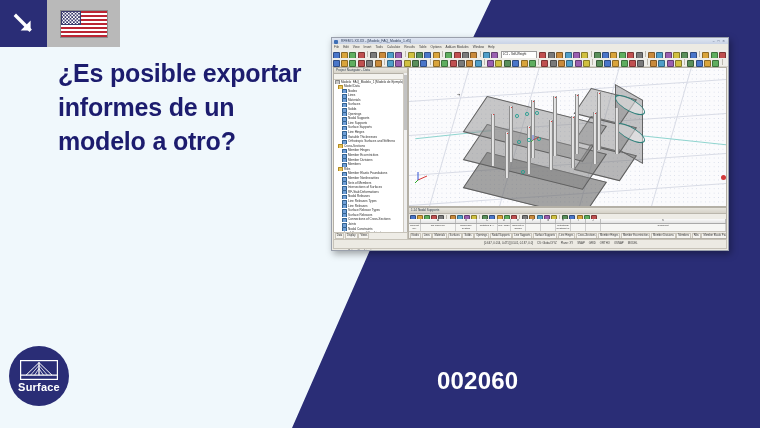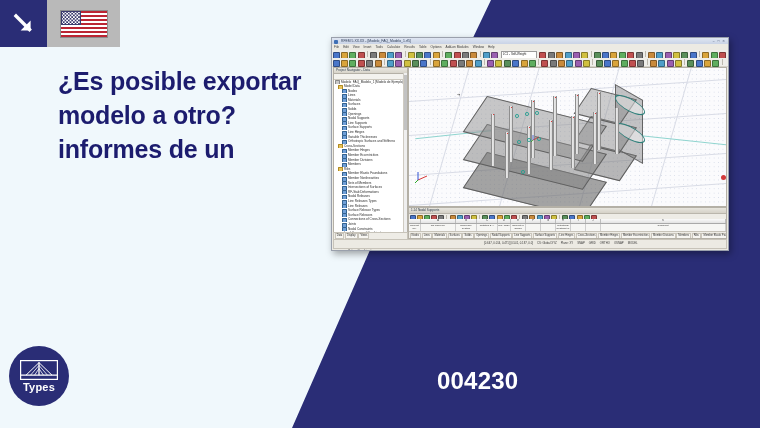--- a/index.html
+++ b/index.html
@@ -80,21 +80,21 @@
   .arrow-icon {
     position: absolute;
     left: 11px; top: 11px;
     width: 25px; height: 25px;
   }
 
   
   .title {
     position: absolute;
     left: 58px;
-    top: 64px;
+    top: 56px;
     width: 262px;
     color: #1c1c6e;
     font-size: 25px;
     font-weight: bold;
     line-height: 34px;
     letter-spacing: -0.2px;
   }
 
   
   .logo {
@@ -463,42 +463,42 @@
   <div class="flag-box">
     <div class="flag">
       <div class="stripes"></div>
       <div class="canton"></div>
       <div class="stars"></div>
     </div>
   </div>
 
   <div class="title">
     <div>¿Es posible exportar</div>
+    <div>informes de un</div>
     <div>modelo a otro?</div>
-    <div>informes de un</div>
   </div>
 
   <div class="logo">
     <div class="mark">
       <svg viewBox="0 0 38 20" width="38" height="20">
         <rect x="0.5" y="0.5" width="37" height="19" fill="none" stroke="#ffffff" stroke-width="1.4"></rect>
         <line x1="0.5" y1="15.2" x2="37.5" y2="15.2" stroke="#ffffff" stroke-width="1.3"></line>
         <line x1="19" y1="2.2" x2="19" y2="15.2" stroke="#ffffff" stroke-width="1.3"></line>
         <line x1="19" y1="2.6" x2="6" y2="15.2" stroke="#ffffff" stroke-width="1"></line>
         <line x1="19" y1="2.6" x2="32" y2="15.2" stroke="#ffffff" stroke-width="1"></line>
         <line x1="19" y1="5.4" x2="10.5" y2="15.2" stroke="#ffffff" stroke-width="0.8"></line>
         <line x1="19" y1="5.4" x2="27.5" y2="15.2" stroke="#ffffff" stroke-width="0.8"></line>
         <line x1="19" y1="8.6" x2="14.5" y2="15.2" stroke="#ffffff" stroke-width="0.8"></line>
         <line x1="19" y1="8.6" x2="23.5" y2="15.2" stroke="#ffffff" stroke-width="0.8"></line>
       </svg>
     </div>
-    <div class="wordmark">Types</div>
+    <div class="wordmark">Surface</div>
   </div>
 
-  <div class="faq-number">004230</div>
+  <div class="faq-number">002060</div>
 
   <div class="shot">
 
     <div class="shot-titlebar">
       <div class="tico"></div>
       <div class="tt">RFEM 5.XX.XX - [Modelo_FAQ_Modelo_1.rf5]</div>
       <div class="wb">–  □  ✕</div>
     </div>
 
     <div class="shot-menubar" id="menubar"><span>File</span><span>Edit</span><span>View</span><span>Insert</span><span>Tools</span><span>Calculate</span><span>Results</span><span>Table</span><span>Options</span><span>Add-on Modules</span><span>Window</span><span>Help</span></div>

